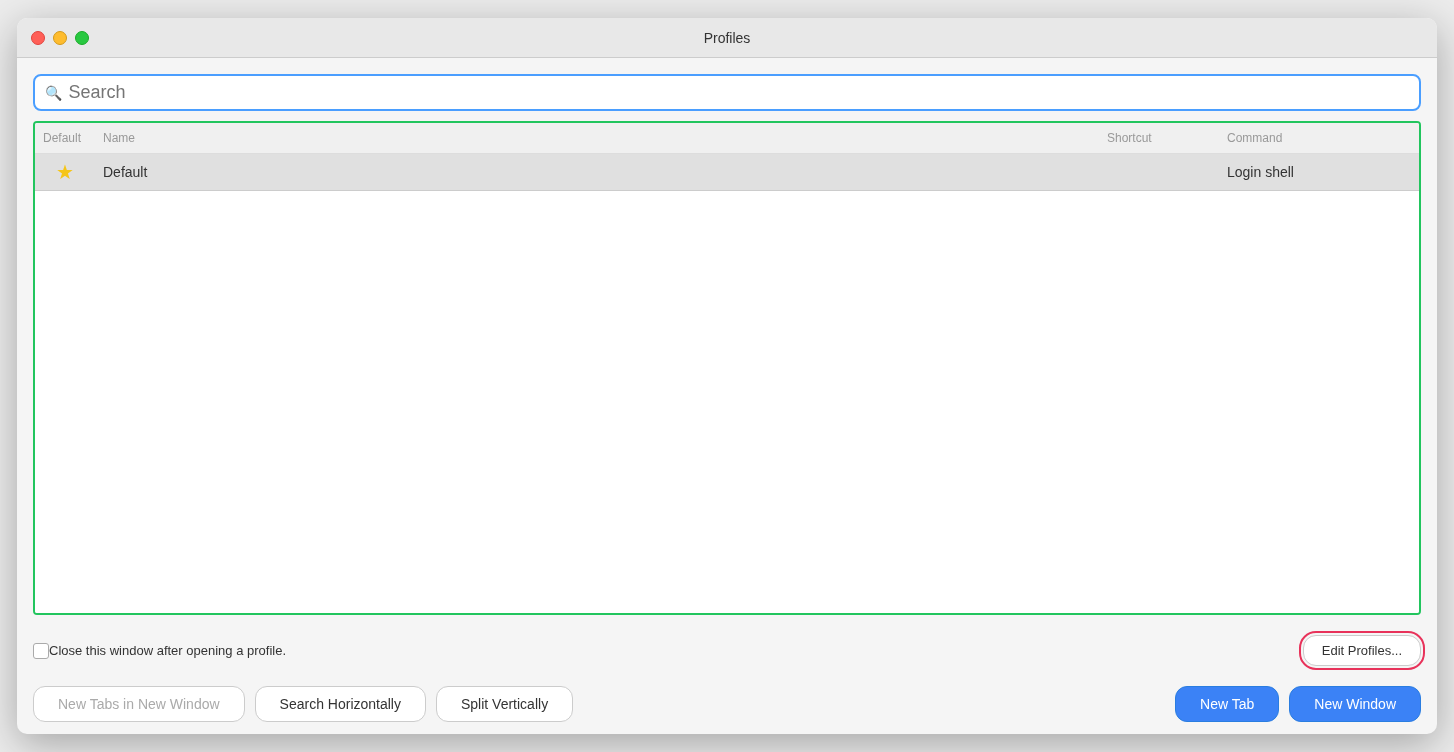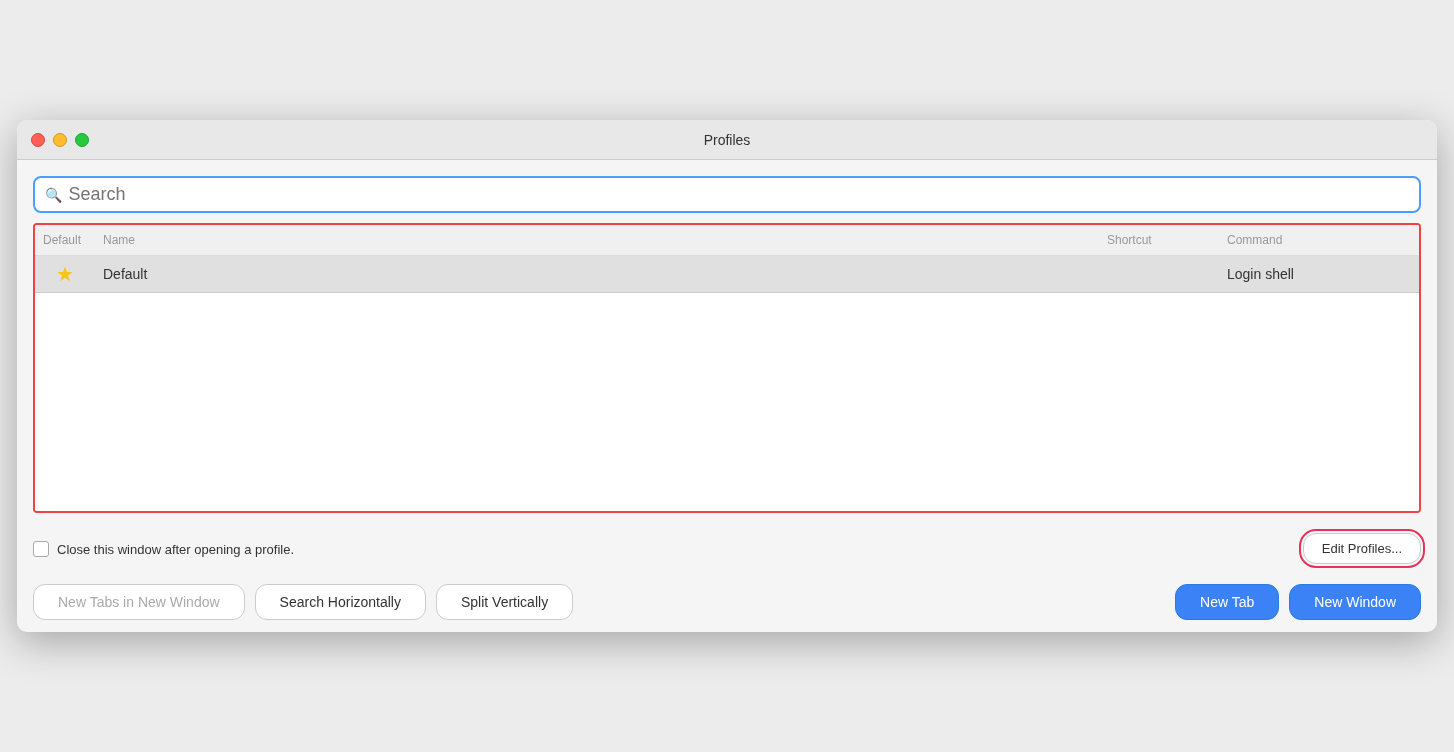--- a/index.html
+++ b/index.html
@@ -13,21 +13,21 @@
       font-family: -apple-system, BlinkMacSystemFont, "Helvetica Neue", Arial, sans-serif;
       width: 1454px;
       height: 752px;
       display: flex;
       align-items: center;
       justify-content: center;
     }
 
     .window {
       width: 1420px;
-      height: 512px;
+      height: 716px;
       background: #f5f5f5;
       border-radius: 10px;
       box-shadow: 0 10px 40px rgba(0,0,0,0.3);
       display: flex;
       flex-direction: column;
       overflow: hidden;
     }
 
     .title-bar {
       height: 40px;
@@ -90,21 +90,21 @@
       border: none;
       outline: none;
       background: transparent;
       font-size: 18px;
       color: #333;
       flex: 1;
     }
 
     .table-container {
       flex: 1;
-      border: 2px solid #ef4444;
+      border: 2px solid #22c55e;
       border-radius: 4px;
       overflow: hidden;
       display: flex;
       flex-direction: column;
     }
 
     .table-header {
       display: grid;
       grid-template-columns: 60px 1fr 120px 200px;
       padding: 6px 0;
@@ -159,22 +159,21 @@
 
     .bottom-bar {
       display: flex;
       align-items: center;
       padding: 10px 0 4px 0;
       gap: 10px;
     }
 
     .checkbox-label {
       display: flex;
-      align-items: flex-end;
-      gap: 8px;
+      align-items: center;
       font-size: 13px;
       color: #333;
     }
 
     .checkbox-input {
       width: 16px;
       height: 16px;
       border: 1px solid #aaa;
       background: white;
       border-radius: 3px;

